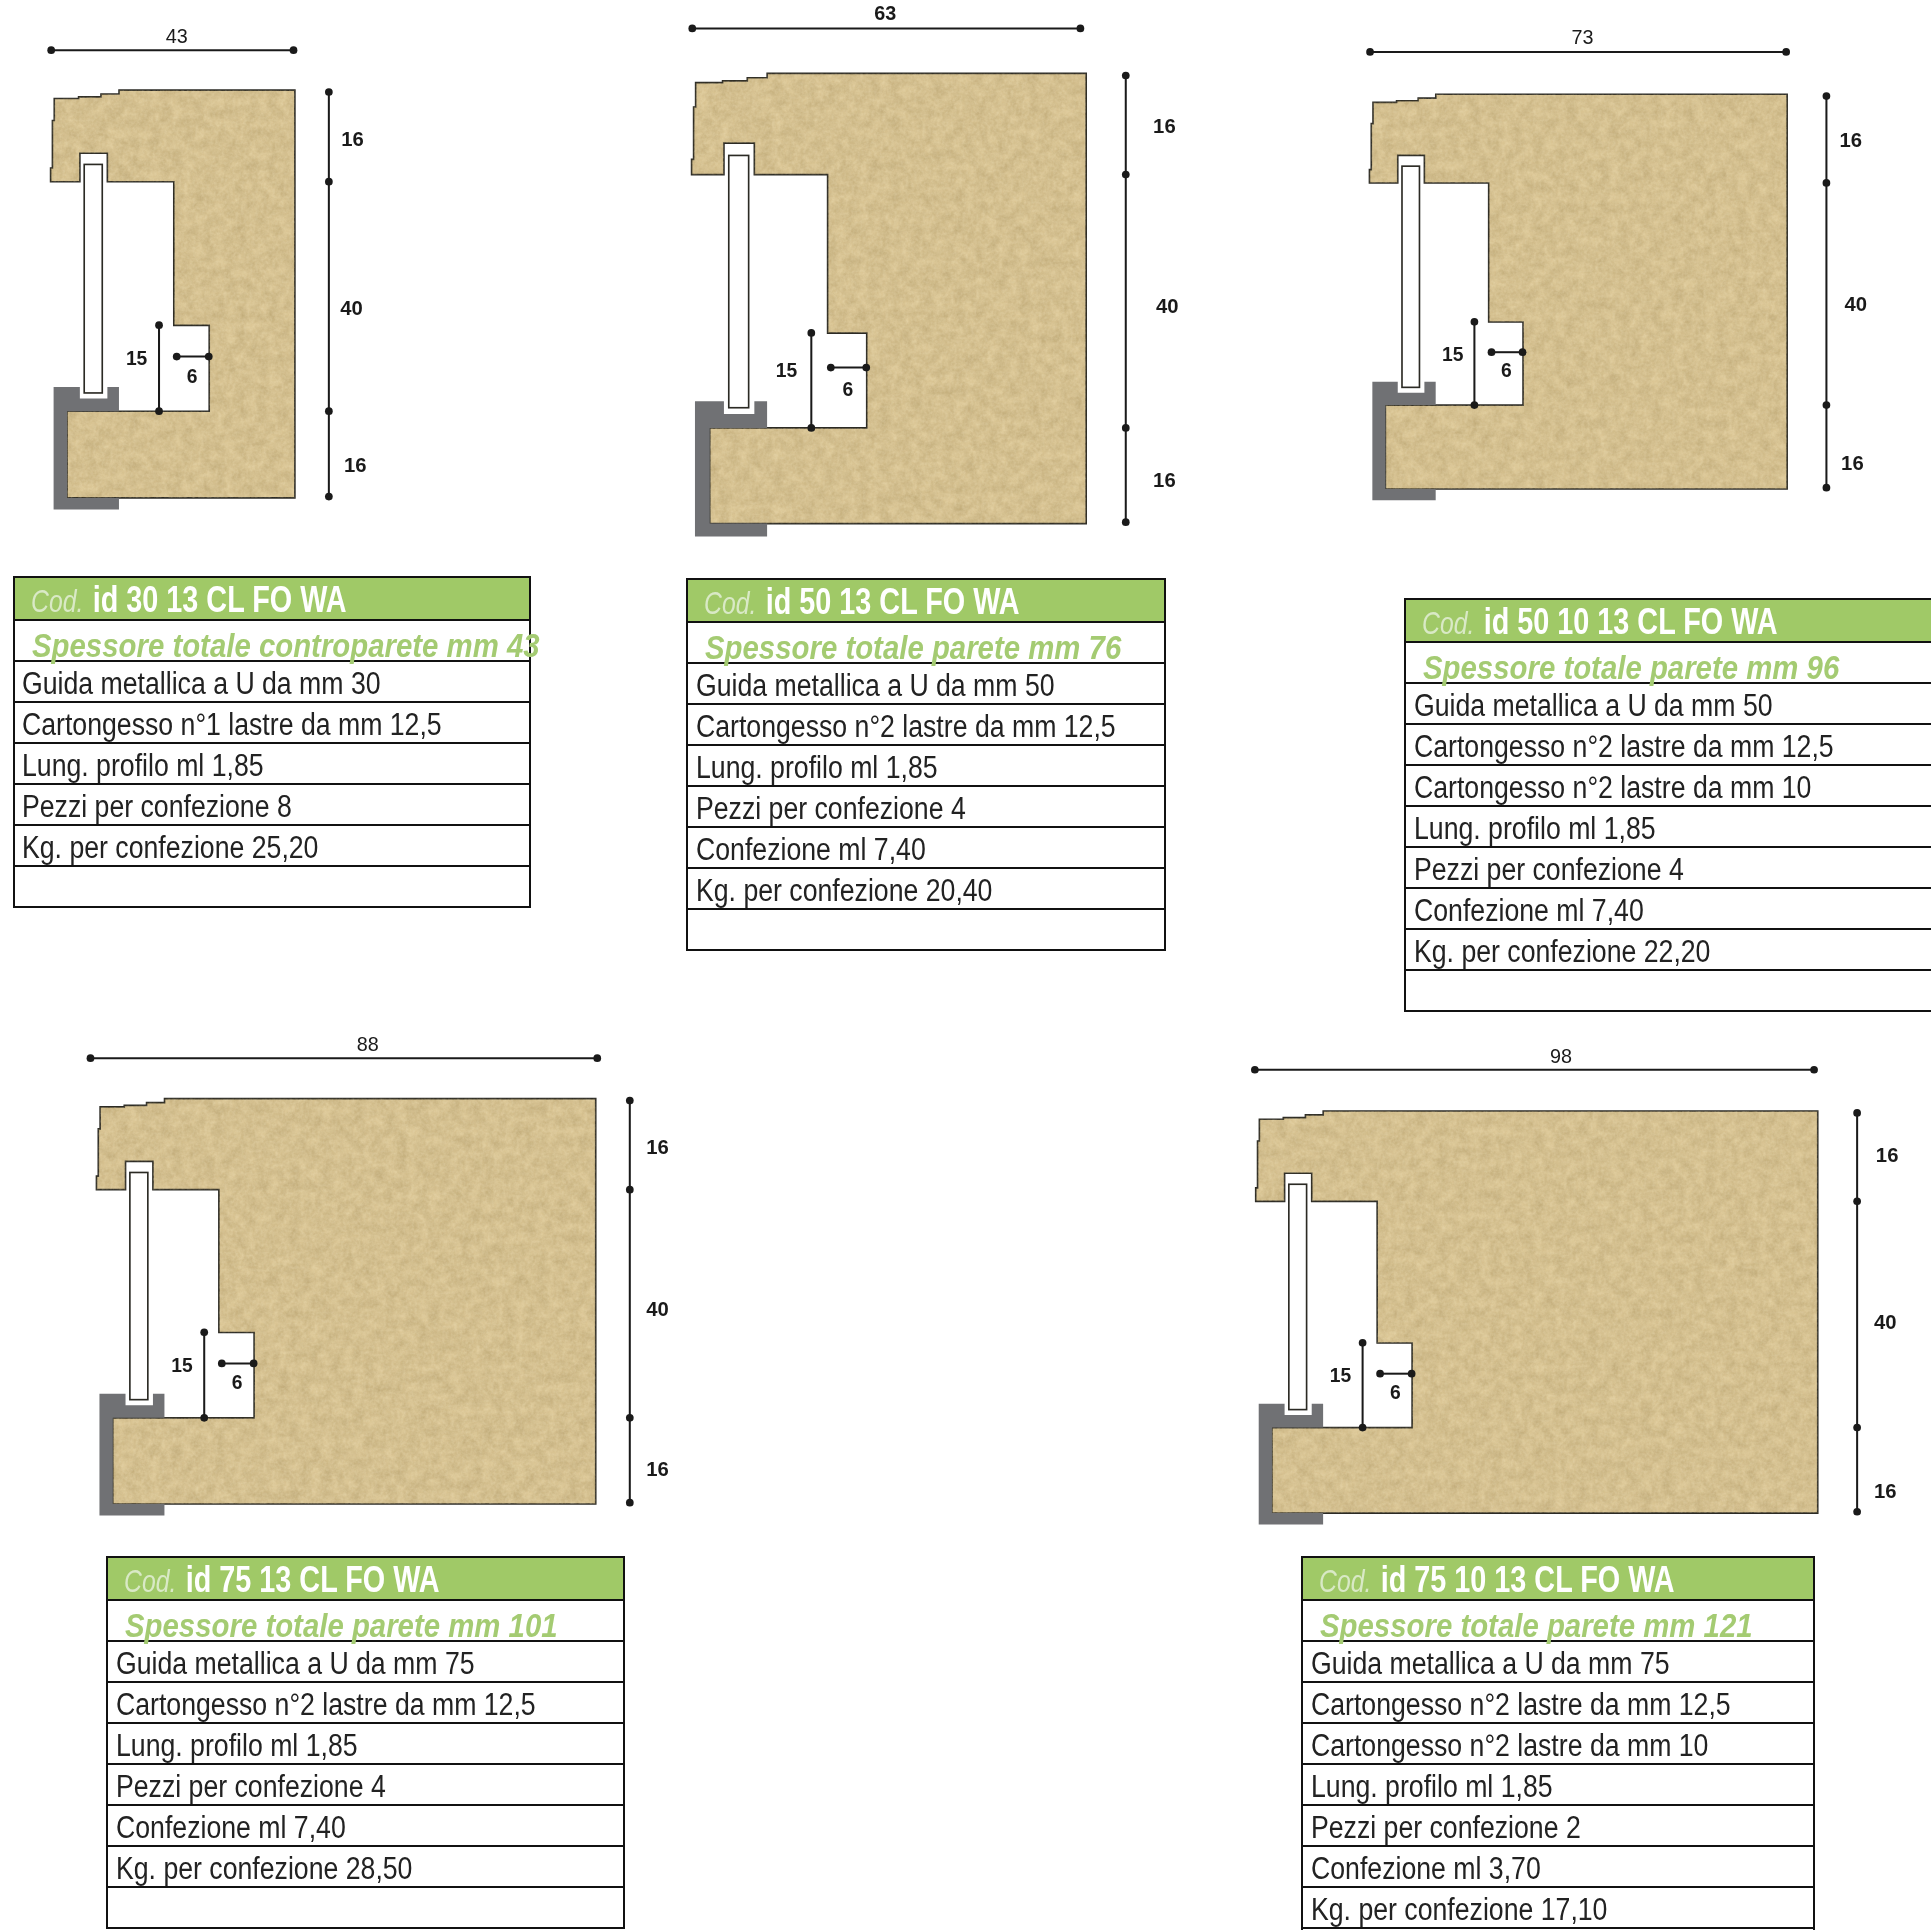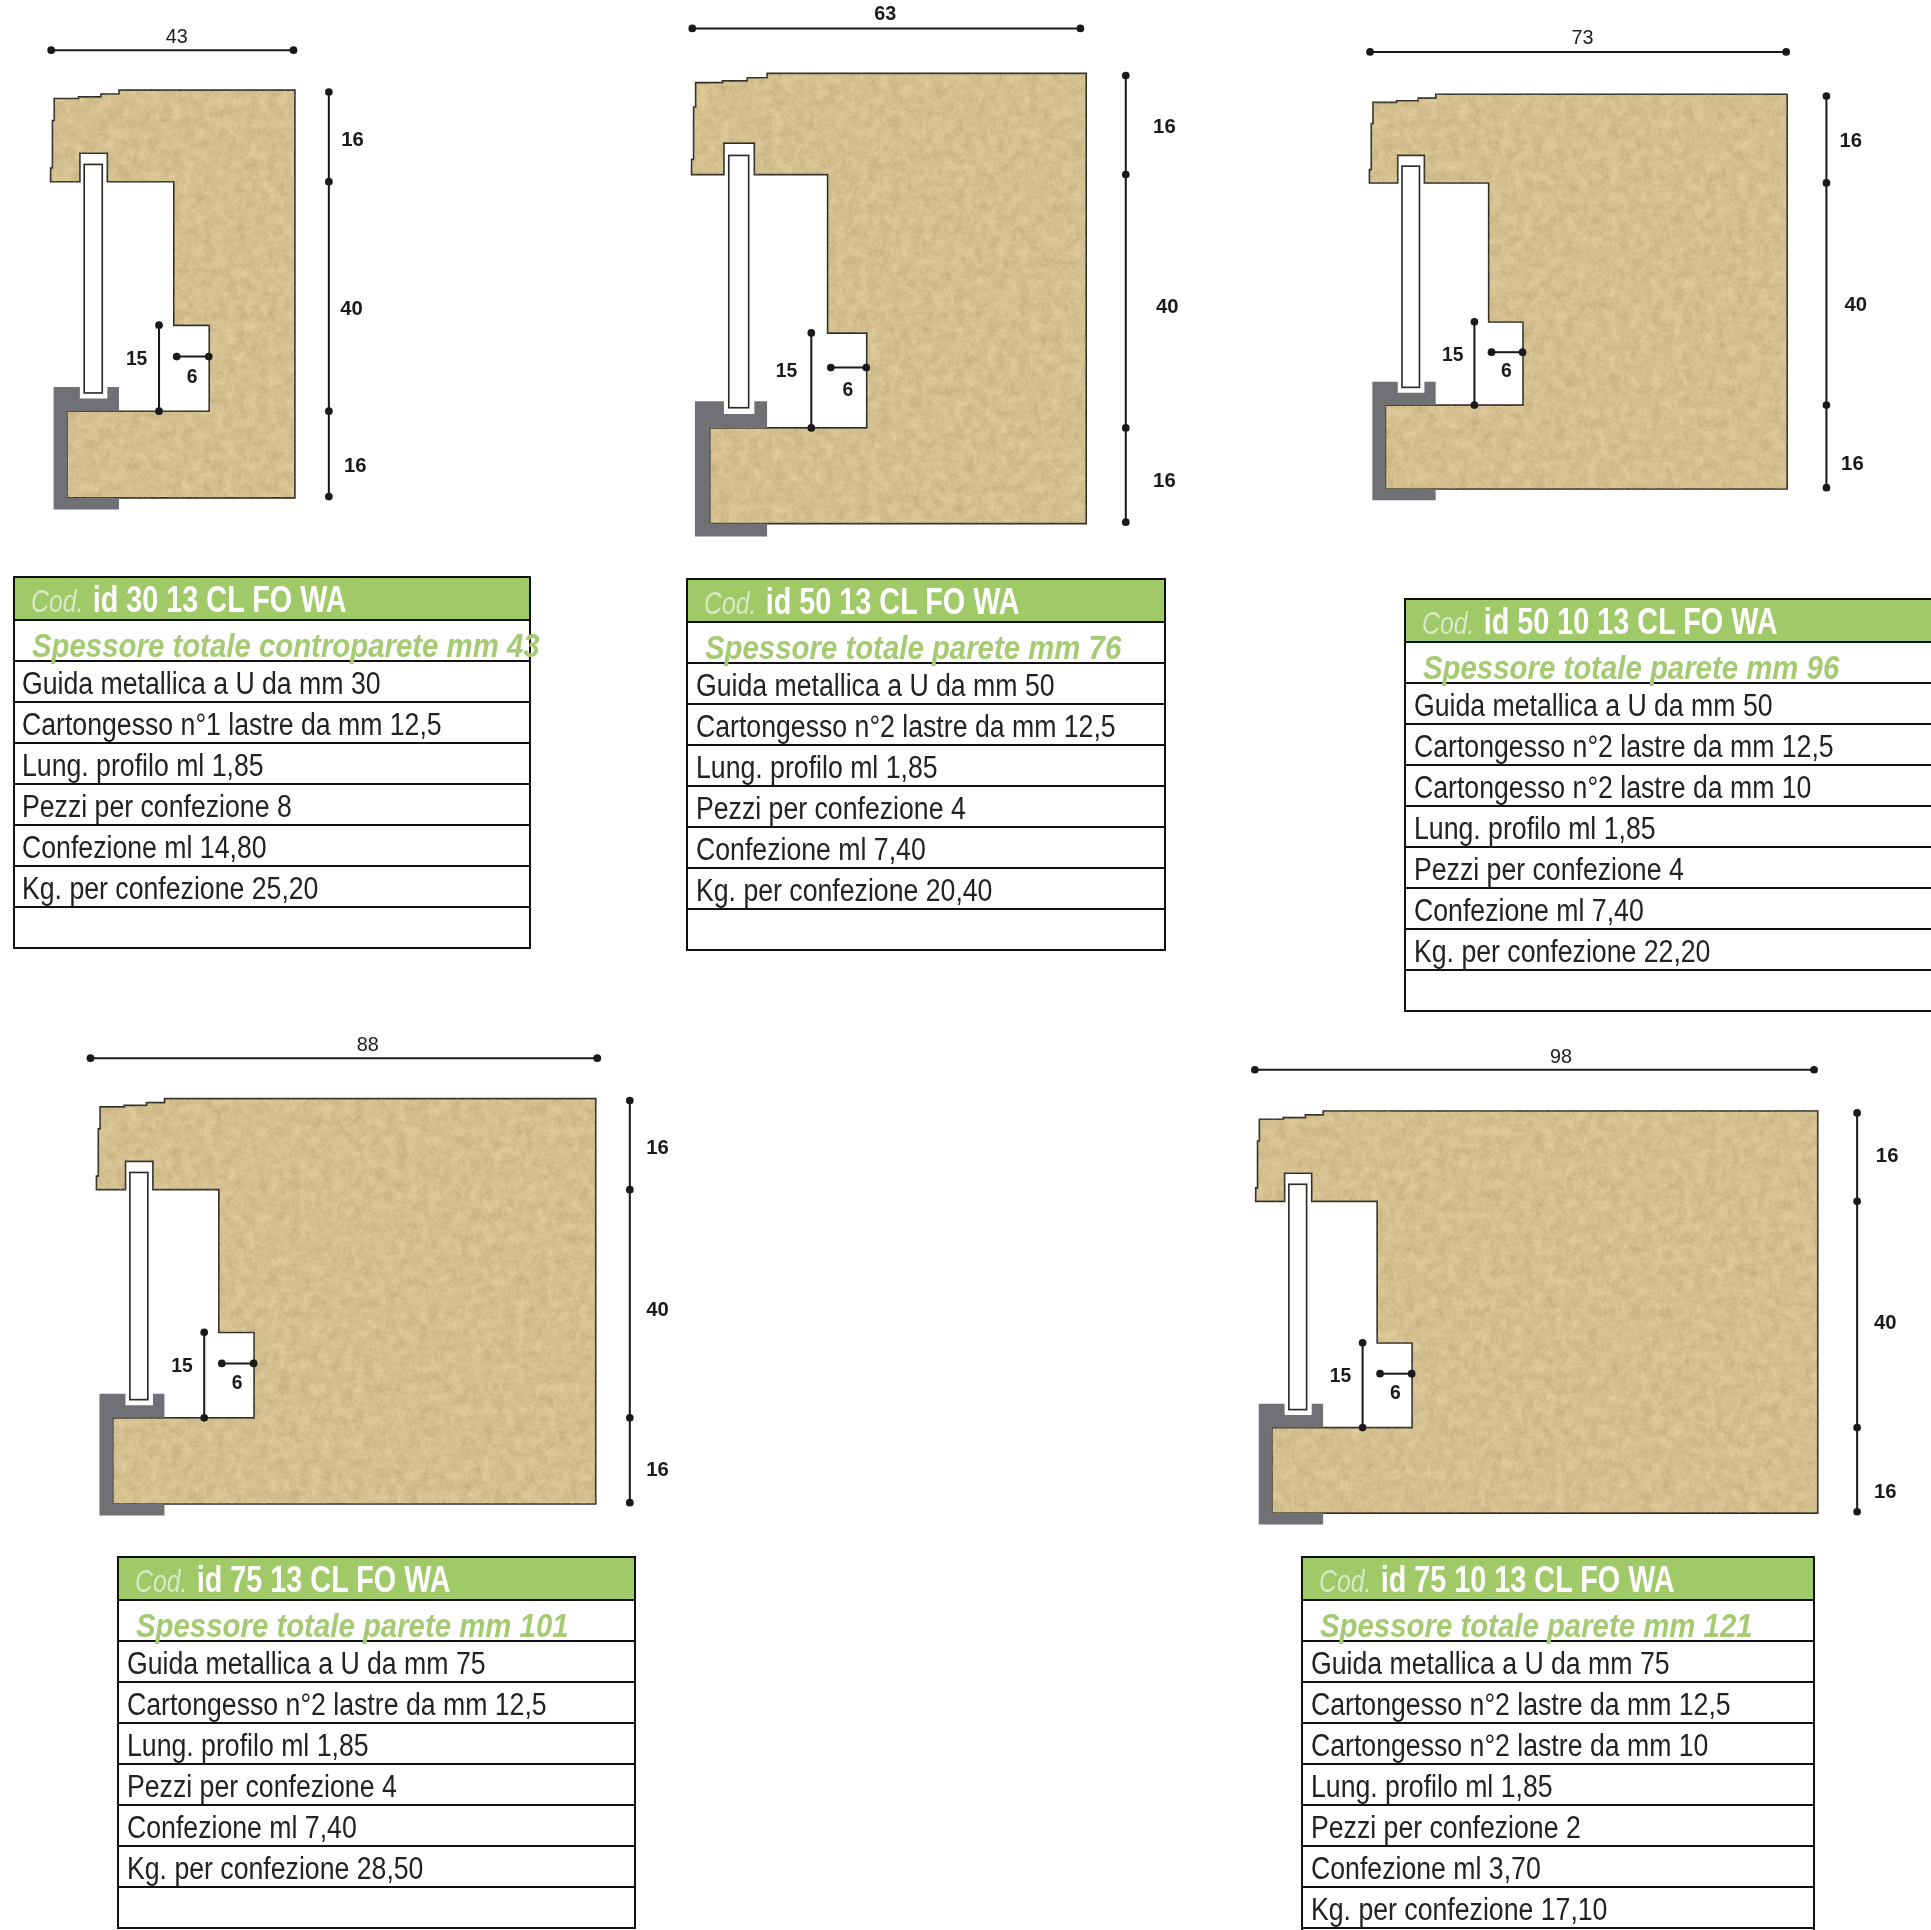--- a/index.html
+++ b/index.html
@@ -236,21 +236,20 @@
 <text x="1445.2" y="1449.5" font-size="20" font-weight="bold" fill="#1a1a1a" text-anchor="middle">6</text>
 </svg>
 
 <div class="tbl" style="left:12.6px;top:576px;width:518px;">
 <div class="hd"><span class="htx"><span class="cod">Cod.</span><span class="code">id 30 13 CL FO WA</span></span></div>
 <div class="sp"><span class="stx">Spessore totale controparete mm 43</span></div>
 <div class="row"><span class="rtx">Guida metallica a U da mm 30</span></div>
 <div class="row"><span class="rtx">Cartongesso n°1 lastre da mm 12,5</span></div>
 <div class="row"><span class="rtx">Lung. profilo ml 1,85</span></div>
 <div class="row"><span class="rtx">Pezzi per confezione 8</span></div>
-<div class="row"><span class="rtx">Confezione ml 14,80</span></div>
 <div class="row"><span class="rtx">Kg. per confezione 25,20</span></div>
 <div class="row"><span class="rtx">&nbsp;</span></div>
 </div>
 
 <div class="tbl" style="left:686px;top:578px;width:480px;">
 <div class="hd"><span class="htx"><span class="cod">Cod.</span><span class="code">id 50 13 CL FO WA</span></span></div>
 <div class="sp"><span class="stx">Spessore totale parete mm 76</span></div>
 <div class="row"><span class="rtx">Guida metallica a U da mm 50</span></div>
 <div class="row"><span class="rtx">Cartongesso n°2 lastre da mm 12,5</span></div>
 <div class="row"><span class="rtx">Lung. profilo ml 1,85</span></div>
@@ -266,21 +265,21 @@
 <div class="row"><span class="rtx">Guida metallica a U da mm 50</span></div>
 <div class="row"><span class="rtx">Cartongesso n°2 lastre da mm 12,5</span></div>
 <div class="row"><span class="rtx">Cartongesso n°2 lastre da mm 10</span></div>
 <div class="row"><span class="rtx">Lung. profilo ml 1,85</span></div>
 <div class="row"><span class="rtx">Pezzi per confezione 4</span></div>
 <div class="row"><span class="rtx">Confezione ml 7,40</span></div>
 <div class="row"><span class="rtx">Kg. per confezione 22,20</span></div>
 <div class="row"><span class="rtx">&nbsp;</span></div>
 </div>
 
-<div class="tbl" style="left:117px;top:1556px;width:519px;">
+<div class="tbl" style="left:106px;top:1556px;width:519px;">
 <div class="hd"><span class="htx"><span class="cod">Cod.</span><span class="code">id 75 13 CL FO WA</span></span></div>
 <div class="sp"><span class="stx">Spessore totale parete mm 101</span></div>
 <div class="row"><span class="rtx">Guida metallica a U da mm 75</span></div>
 <div class="row"><span class="rtx">Cartongesso n°2 lastre da mm 12,5</span></div>
 <div class="row"><span class="rtx">Lung. profilo ml 1,85</span></div>
 <div class="row"><span class="rtx">Pezzi per confezione 4</span></div>
 <div class="row"><span class="rtx">Confezione ml 7,40</span></div>
 <div class="row"><span class="rtx">Kg. per confezione 28,50</span></div>
 <div class="row"><span class="rtx">&nbsp;</span></div>
 </div>

